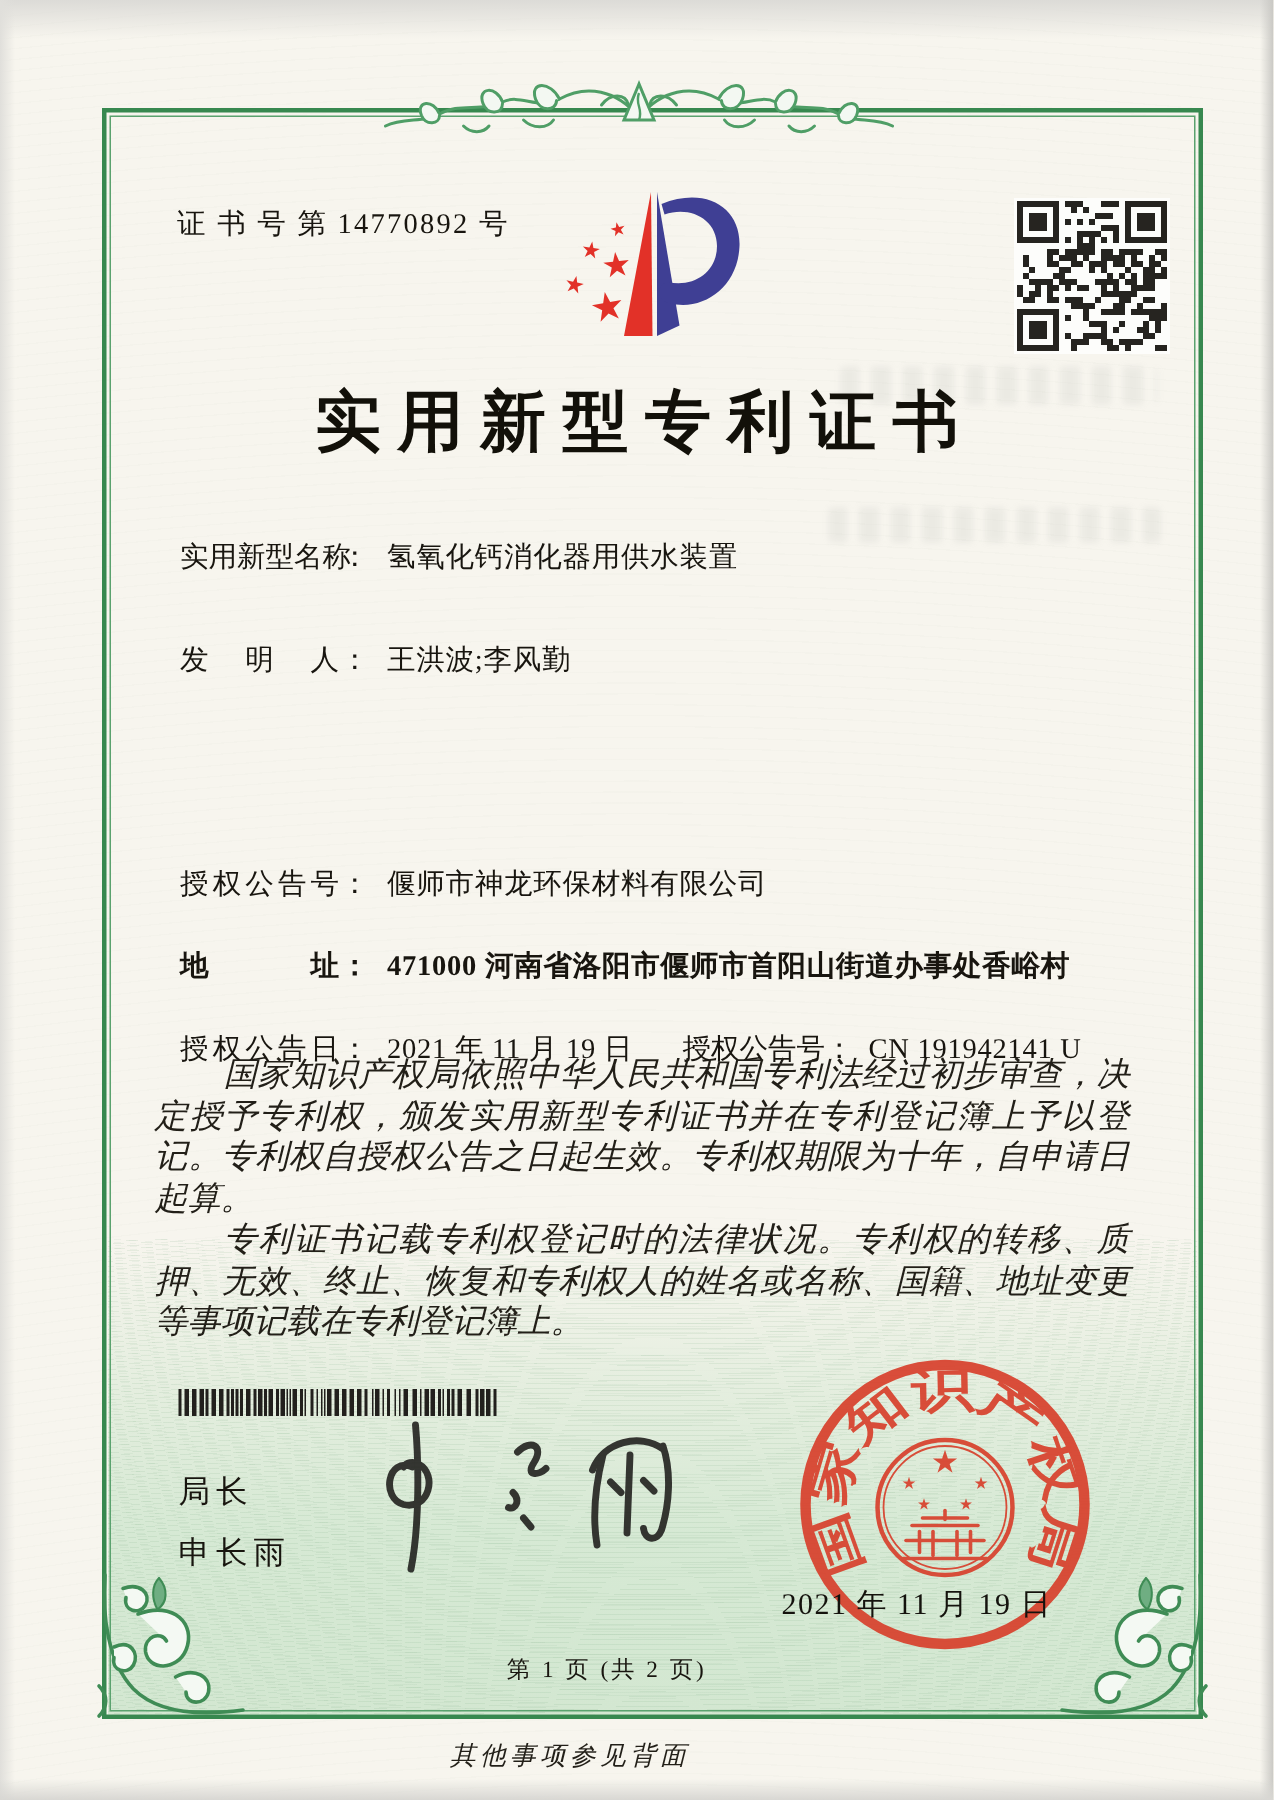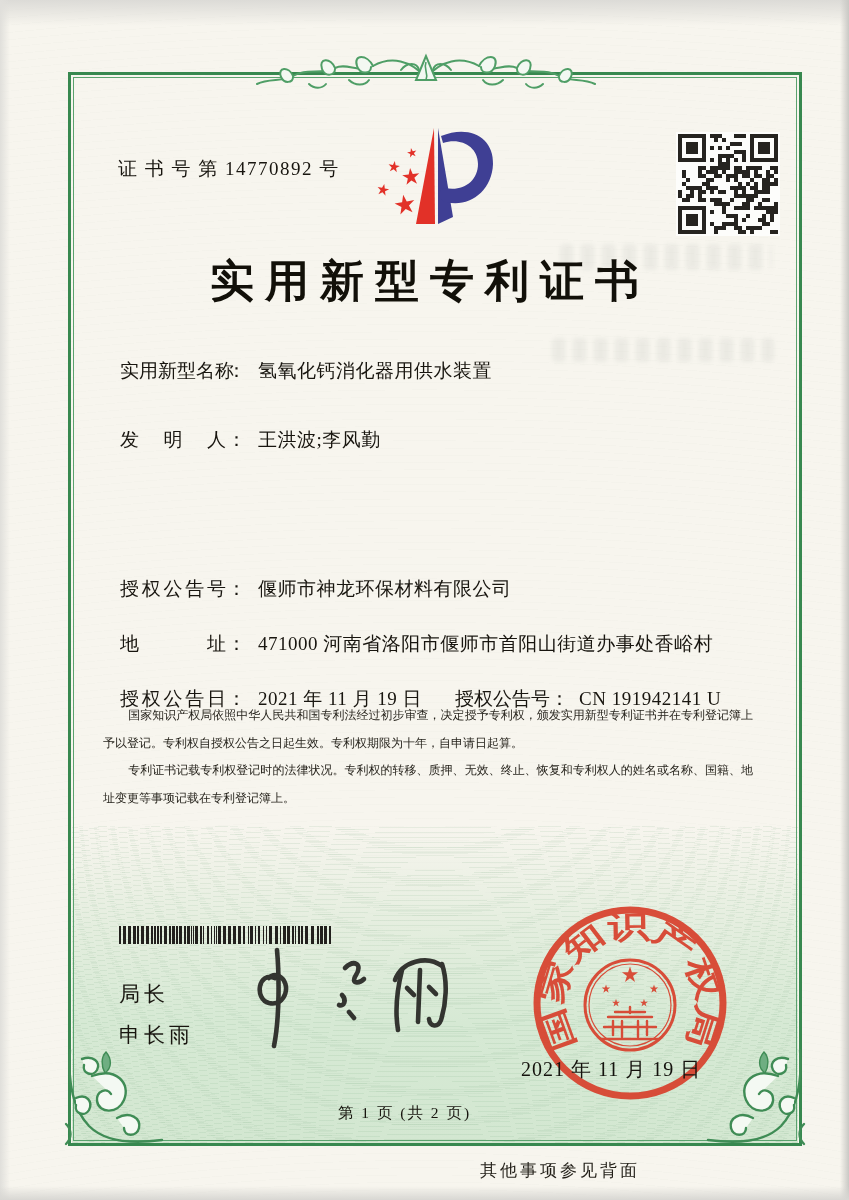--- a/index.html
+++ b/index.html
@@ -26,50 +26,50 @@
     border:3px solid #37884f;box-sizing:border-box;}
   .frame::after{content:"";position:absolute;inset:2px;border:1.5px solid #5aa26e;}
   
   .green-zone{position:absolute;left:72px;top:826px;width:726px;height:317px;
     background:linear-gradient(180deg,rgba(213,232,210,0) 0%,rgba(213,232,210,.55) 32%,#d6e9d4 62%,#d3e7d1 100%);}
   .wave-overlay{position:absolute;left:72px;top:826px;width:726px;height:317px;opacity:.8;
     background:
       repeating-radial-gradient(150% 95% at 50% 235%,rgba(105,160,115,.15) 0 1px,transparent 1px 6px),
       repeating-radial-gradient(150% 95% at 50% -130%,rgba(105,160,115,.09) 0 1px,transparent 1px 7px);}
   
-  .cert-no{position:absolute;left:118px;top:136px;font-size:19px;letter-spacing:1.5px;margin-top:20px;}
+  .cert-no{position:absolute;left:118px;top:136px;font-size:19px;letter-spacing:1.5px;}
   .title{position:absolute;left:0;right:0;top:252px;margin:0;text-align:center;
     font-size:44px;font-weight:bold;letter-spacing:11px;text-indent:11px;color:#121009;}
   .fields{position:absolute;left:120px;top:358px;width:668px;height:340px;font-size:19px;}
   .field-row{position:absolute;left:0;white-space:nowrap;}
   .flabel{display:inline-block;width:106px;text-align:justify;text-align-last:justify;vertical-align:bottom;}
   .fcolon{display:inline-block;margin-left:1px;}
   .fvalue{margin-left:12px;letter-spacing:.5px;}
   .fsecond{position:absolute;left:335px;top:0;white-space:nowrap;}
   .fsecond .fvalue{margin-left:10px;}
   .body-text{position:absolute;left:103px;top:702px;width:650px;
-    font-size:12px;line-height:27.5px;text-align:justify;color:#221f18;}
+    font-size:22px;font-style:italic;line-height:27.5px;text-align:justify;color:#221f18;}
   .body-text p{margin:0;text-indent:2.1em;}
   
   .bleed{position:absolute;border-radius:4px;filter:blur(2px);opacity:.55;
     background:repeating-linear-gradient(90deg,rgba(148,152,148,.20) 0 13px,rgba(148,152,148,0) 13px 21px);}
   .bleed.b1{left:560px;top:244px;width:212px;height:26px;}
   .bleed.b2{left:552px;top:338px;width:222px;height:24px;}
   
   .barcode{position:absolute;left:119px;top:926px;width:218px;height:18px;}
   .qr{position:absolute;left:676px;top:132px;width:102px;height:102px;background:#fdfdfb;padding:1px;}
   
   .signer{position:absolute;left:119px;top:980px;font-size:21px;letter-spacing:4px;}
   .signer .line2{margin-top:13px;}
   .signature{position:absolute;left:245px;top:940px;}
   .seal{position:absolute;left:518px;top:901px;opacity:.92;}
   .seal-date{position:absolute;left:521px;top:1056px;font-size:20px;letter-spacing:1px;color:#14120d;}
   .page-no{position:absolute;left:0;right:40px;top:1103px;text-align:center;font-size:15.5px;letter-spacing:2px;}
-  .back-note{position:absolute;left:120px;top:1159px;width:520px;text-align:right;
-    font-size:17px;letter-spacing:3px;color:#221f18;}
+  .back-note{position:absolute;left:120px;top:1159px;width:520px;text-align:center;
+    font-size:17px;font-style:italic;letter-spacing:3px;color:#221f18;}
   svg{display:block;}
 </style>
 </head>
 <body>
 
 <div class="paper-tex"></div>
 <div class="edge-top"></div>
 <div class="edge-left"></div>
 <div class="edge-right"></div>
 <div class="edge-bottom"></div>
@@ -444,21 +444,21 @@
 <div class="fields" id="fields">
     <div class="field-row" style="top: 0px;">
     <span class="flabel">实用新型名称</span><span class="fcolon">：</span><span class="fvalue">氢氧化钙消化器用供水装置</span>
   </div>
     <div class="field-row" style="top: 54.6px; margin-top: 14px;">
     <span class="flabel">发明人</span><span class="fcolon">：</span><span class="fvalue">王洪波;李风勤</span>
   </div>
     <div class="field-row" style="top: 218.4px;">
     <span class="flabel">授权公告号</span><span class="fcolon">：</span><span class="fvalue">偃师市神龙环保材料有限公司</span>
   </div>
-    <div class="field-row" style="top: 273px;">
+    <div class="field-row" style="top: 273px; font-weight: bold;">
     <span class="flabel">地址</span><span class="fcolon">：</span><span class="fvalue">471000  河南省洛阳市偃师市首阳山街道办事处香峪村</span>
   </div>
     <div class="field-row" style="top: 327.6px;">
     <span class="flabel">授权公告日</span><span class="fcolon">：</span><span class="fvalue">2021 年 11 月 19 日</span>
   <span class="fsecond"><span class="slabel">授权公告号</span><span>：</span><span class="fvalue">CN 191942141 U</span></span></div>
   </div>
 
 <div class="body-text" id="paras">
     <p>国家知识产权局依照中华人民共和国专利法经过初步审查，决定授予专利权，颁发实用新型专利证书并在专利登记簿上予以登记。专利权自授权公告之日起生效。专利权期限为十年，自申请日起算。</p>
     <p>专利证书记载专利权登记时的法律状况。专利权的转移、质押、无效、终止、恢复和专利权人的姓名或名称、国籍、地址变更等事项记载在专利登记簿上。</p>

